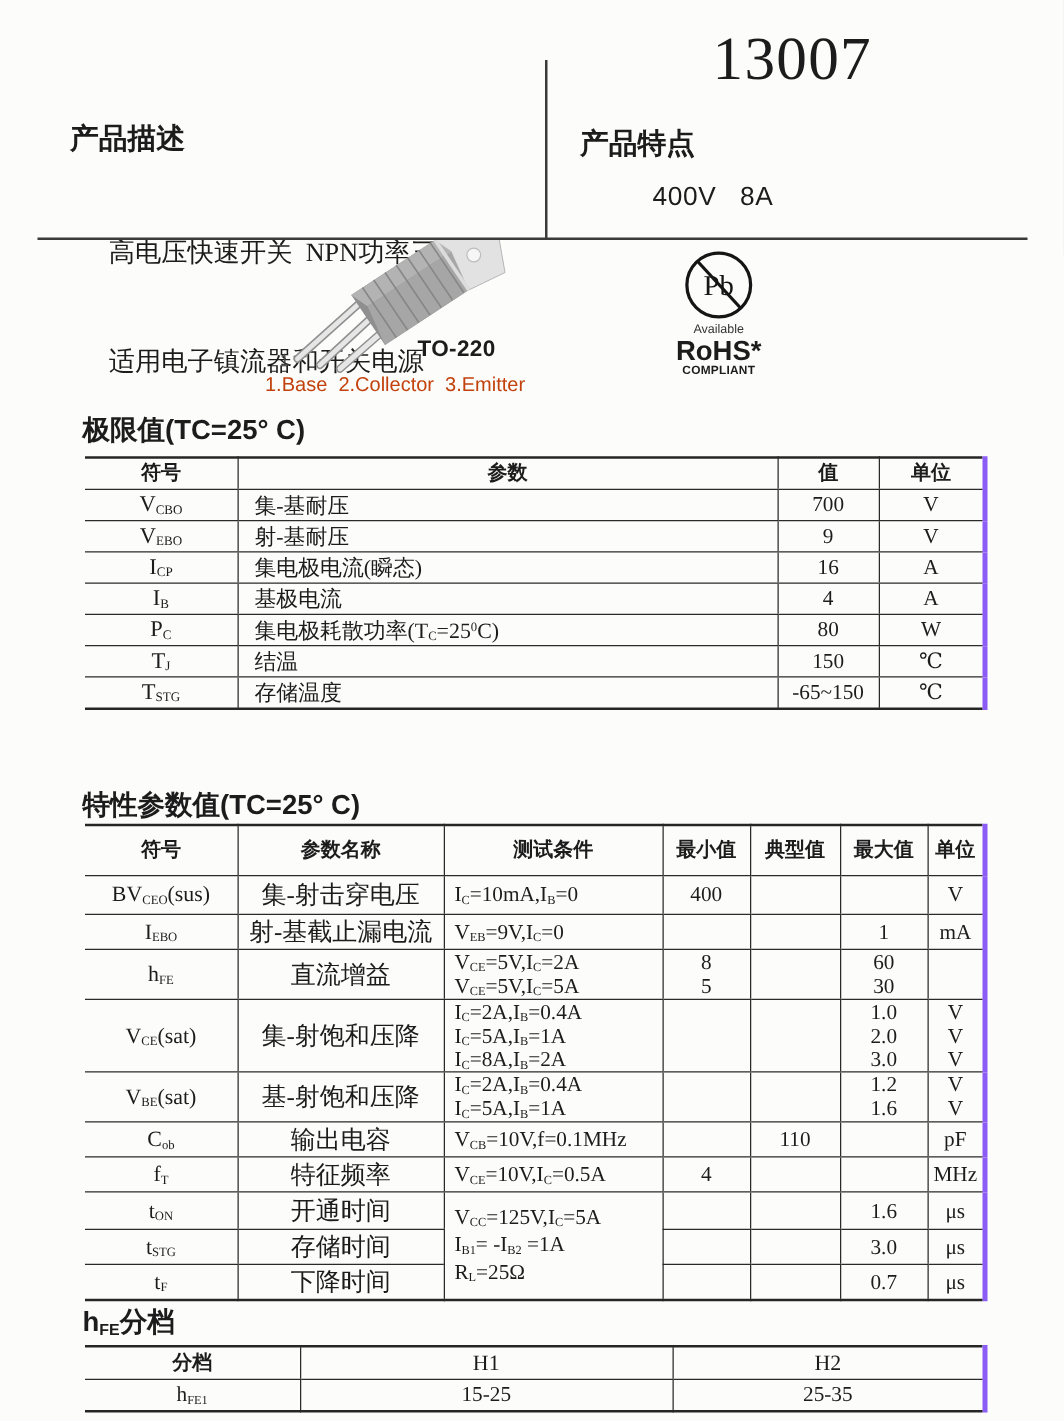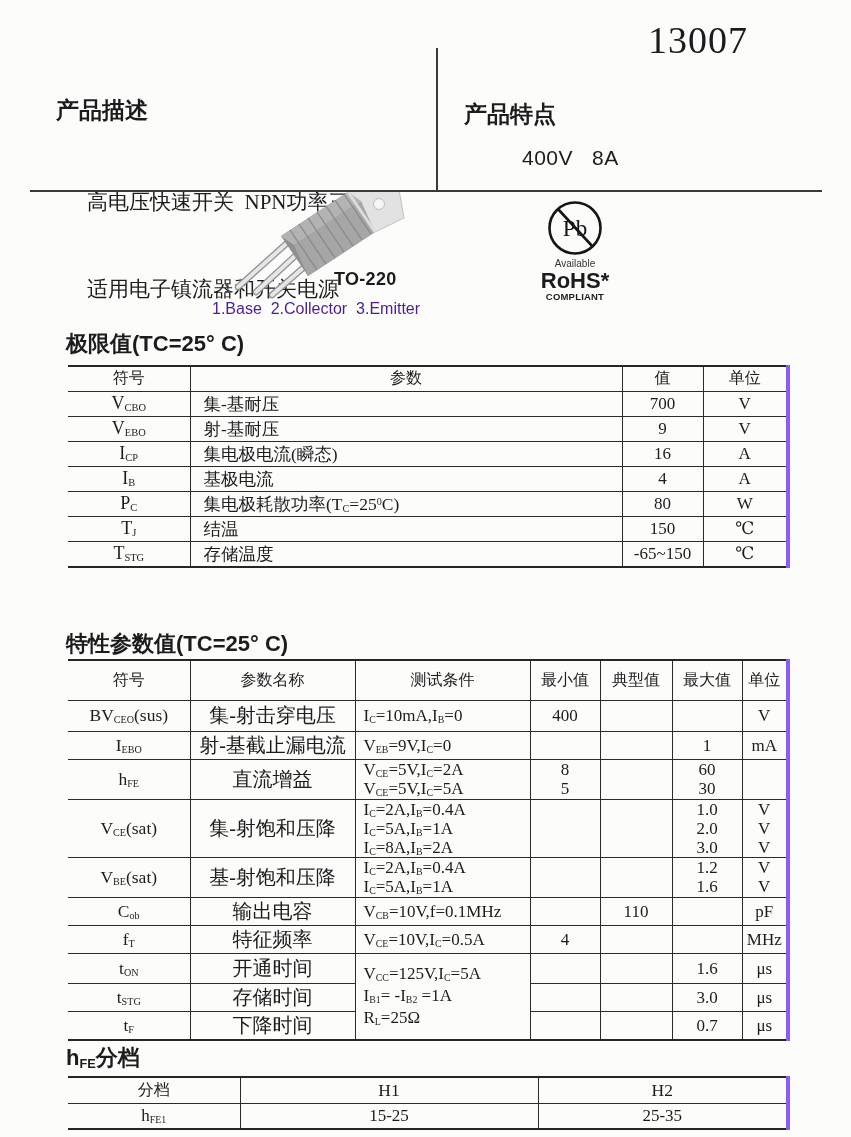--- a/index.html
+++ b/index.html
@@ -6,51 +6,51 @@
   .page {
     position:relative; width:851px; height:1137px; margin:0 auto;
     background:#fcfcfb; color:#1c1c1c; overflow:hidden;
     font-family:"Liberation Serif","DejaVu Serif",serif;
   }
   .abs { position:absolute; }
   .sans { font-family:"Liberation Sans","DejaVu Sans",sans-serif; }
   sub { font-size:0.58em; line-height:0; position:relative; top:0.22em; vertical-align:baseline; }
   sup { font-size:0.58em; line-height:0; position:relative; top:-0.45em; vertical-align:baseline; }
 
-  .part-number { left:618px; top:18px; width:160px; text-align:center; font-size:38px; letter-spacing:1px; }
+  .part-number { left:570px; top:18px; width:160px; text-align:left; font-size:49px; letter-spacing:1px; }
   .v-rule { left:436px; top:48px; width:2px; height:143px; background:#3a3a3a; }
   .h-rule { left:30px; top:190px; width:792px; height:2px; background:#3a3a3a; }
 
   .desc-title { left:56px; top:95px; font-weight:bold; font-size:23px; }
   .desc-lines { left:87px; top:130px; font-size:21px; line-height:29px; white-space:pre; }
   .feat-title { left:464px; top:99px; font-weight:bold; font-size:23px; }
   .feat-value { left:522px; top:146px; font-size:21px; white-space:pre; letter-spacing:0.5px; }
 
   .to220-svg { left:198px; top:192px; width:216px; height:126px; }
   .pin1-marker { left:224px; top:280px; font-size:13px; color:#444; }
   .to220-label { left:334px; top:269px; font-weight:bold; font-size:18px; letter-spacing:0.3px; }
-  .pins-caption { left:212px; top:300px; font-size:16px; white-space:pre; color:#4c1d95; }
+  .pins-caption { left:212px; top:300px; font-size:16px; white-space:pre; color:#c2410c; }
 
   .pbfree-svg { left:546px; top:199px; width:58px; height:58px; }
   .rohs-available { left:529px; top:258px; width:92px; text-align:center; font-size:10px; color:#333; }
   .rohs-label { left:529px; top:268px; width:92px; text-align:center; font-weight:bold; font-size:22px; }
   .rohs-compliant { left:529px; top:291px; width:92px; text-align:center; font-weight:bold; font-size:9.5px; letter-spacing:0.2px; }
 
   .sec-title { font-weight:bold; font-size:22px; }
   .sec1 { left:66px; top:329px; }
   .sec2 { left:66px; top:629px; }
   .sec3 { left:66px; top:1043px; }
 
   table.dtable { position:absolute; border-collapse:collapse; table-layout:fixed;
     border-top:2.5px solid #262626; border-bottom:2.5px solid #262626; }
   .dtable td, .dtable th { border-bottom:1px solid #2a2a2a; padding:0; text-align:center;
     vertical-align:middle; font-weight:normal; overflow:hidden; }
   .dtable td:not(:first-child), .dtable th:not(:first-child) { border-left:1px solid #2a2a2a; }
   .dtable td:last-child, .dtable th:last-child { border-right:4px solid #8b5cf6; }
-  .dtable th.hd { font-family:"Liberation Sans","DejaVu Sans",sans-serif; font-weight:normal; font-size:16px; }
+  .dtable th.hd { font-family:"Liberation Sans","DejaVu Sans",sans-serif; font-weight:bold; font-size:16px; }
 
   #t1 { left:68px; top:365px; width:720px; }
   #t1 tr { height:24px; }
   #t1 tr.hrow { height:25px; }
   #t1 .sym { font-size:18px; }
   #t1 .param { text-align:left; padding-left:13px; font-size:17.5px;margin-left:32px; }
   #t1 .val, #t1 .unit { font-size:17px; }
 
   #t2 { left:68px; top:659px; width:720px; }
   #t2 tr.hrow { height:40px; }

